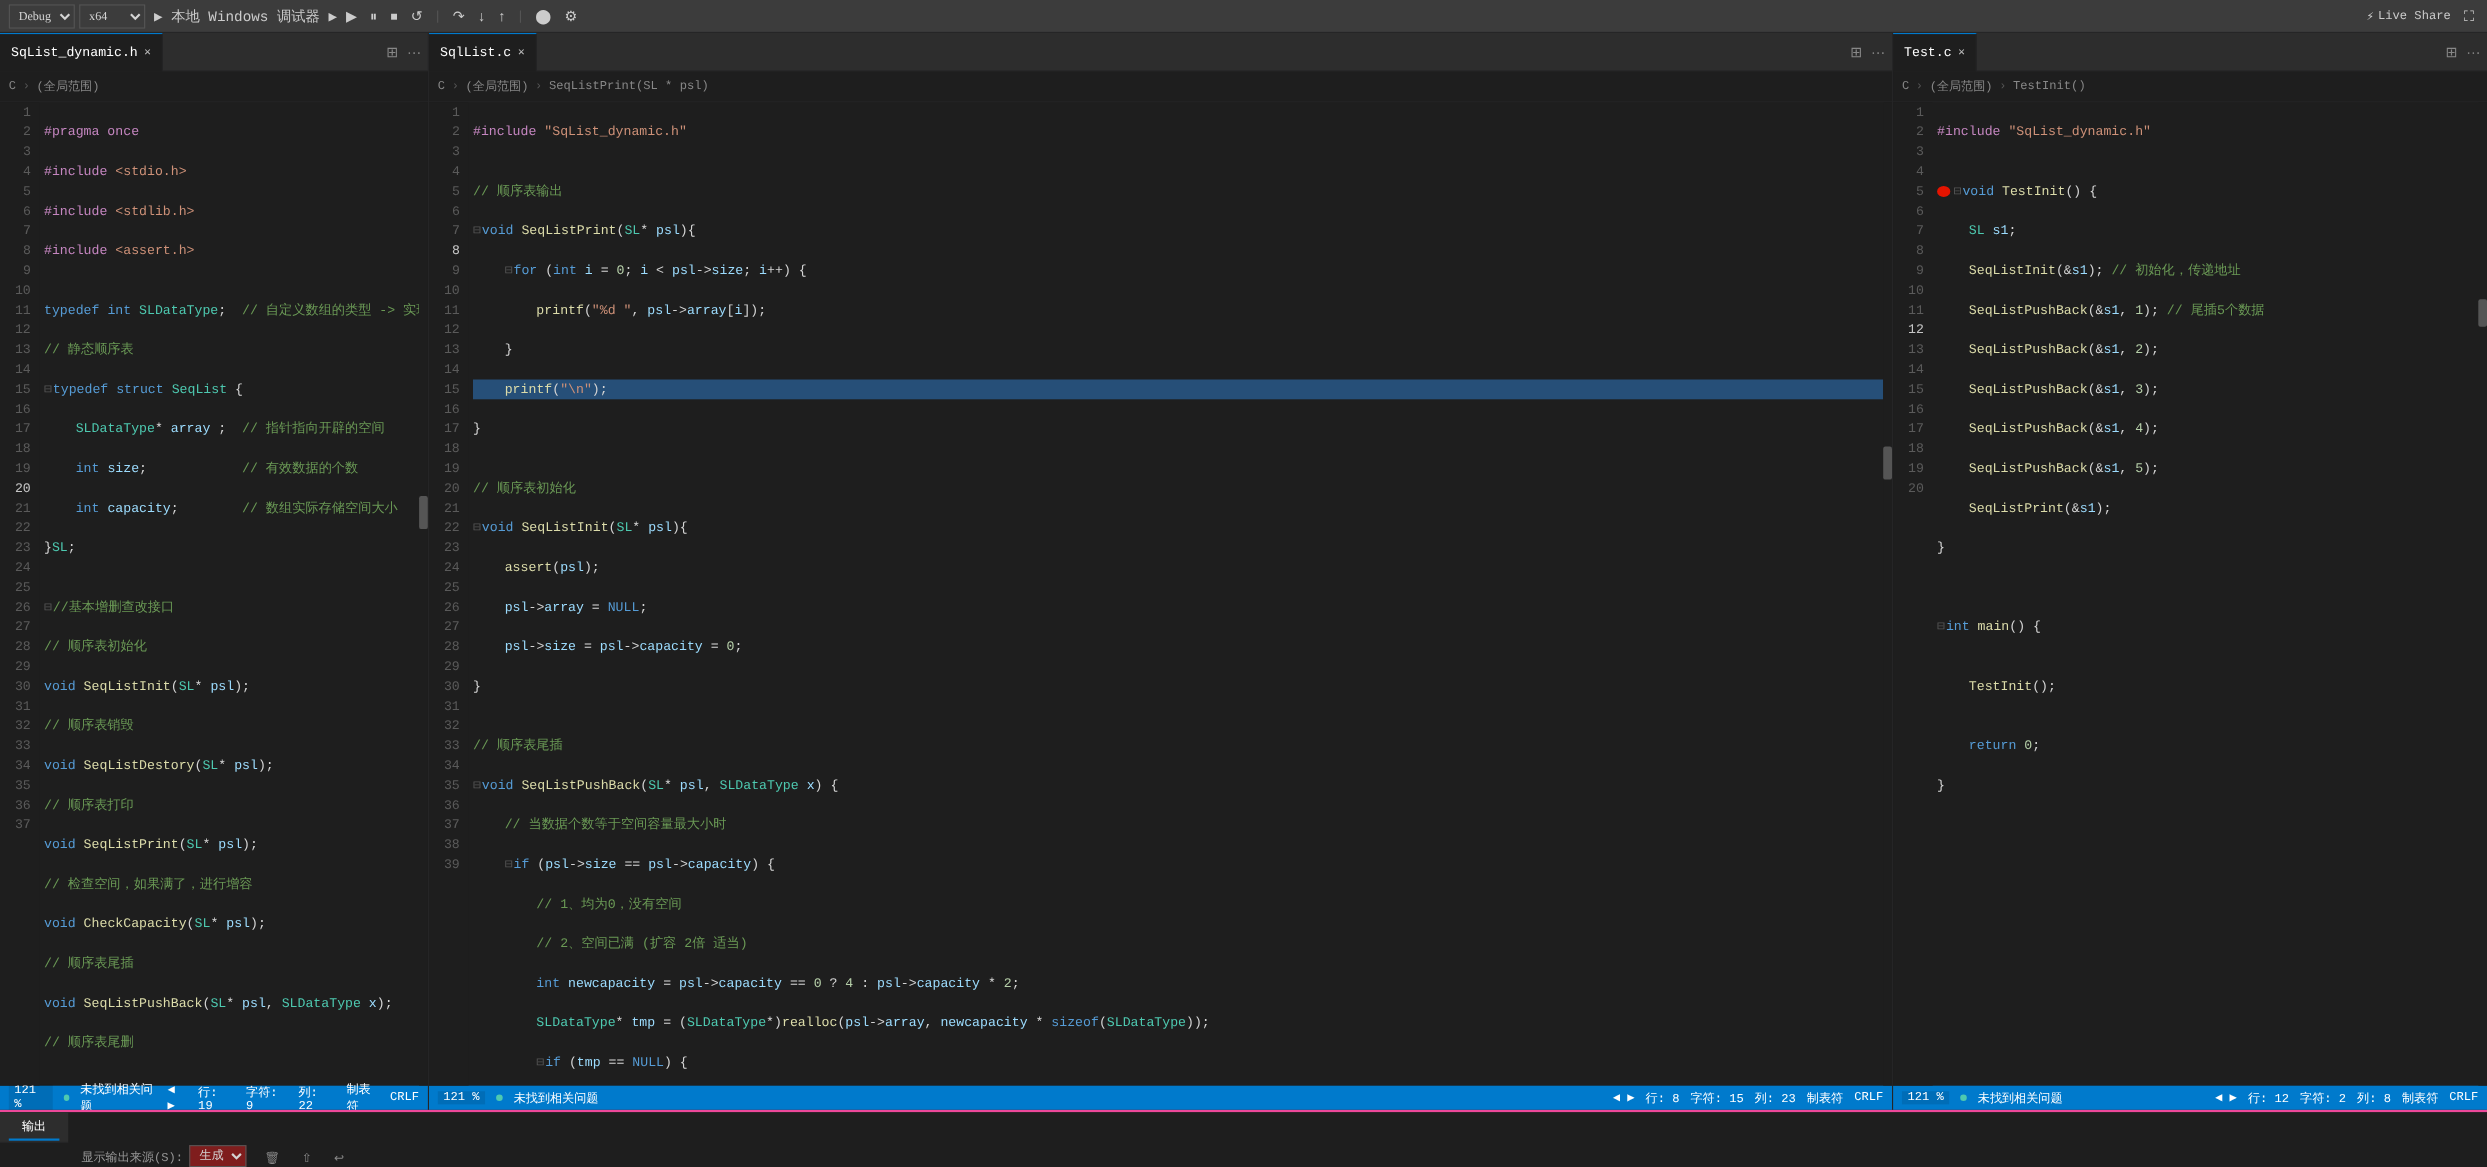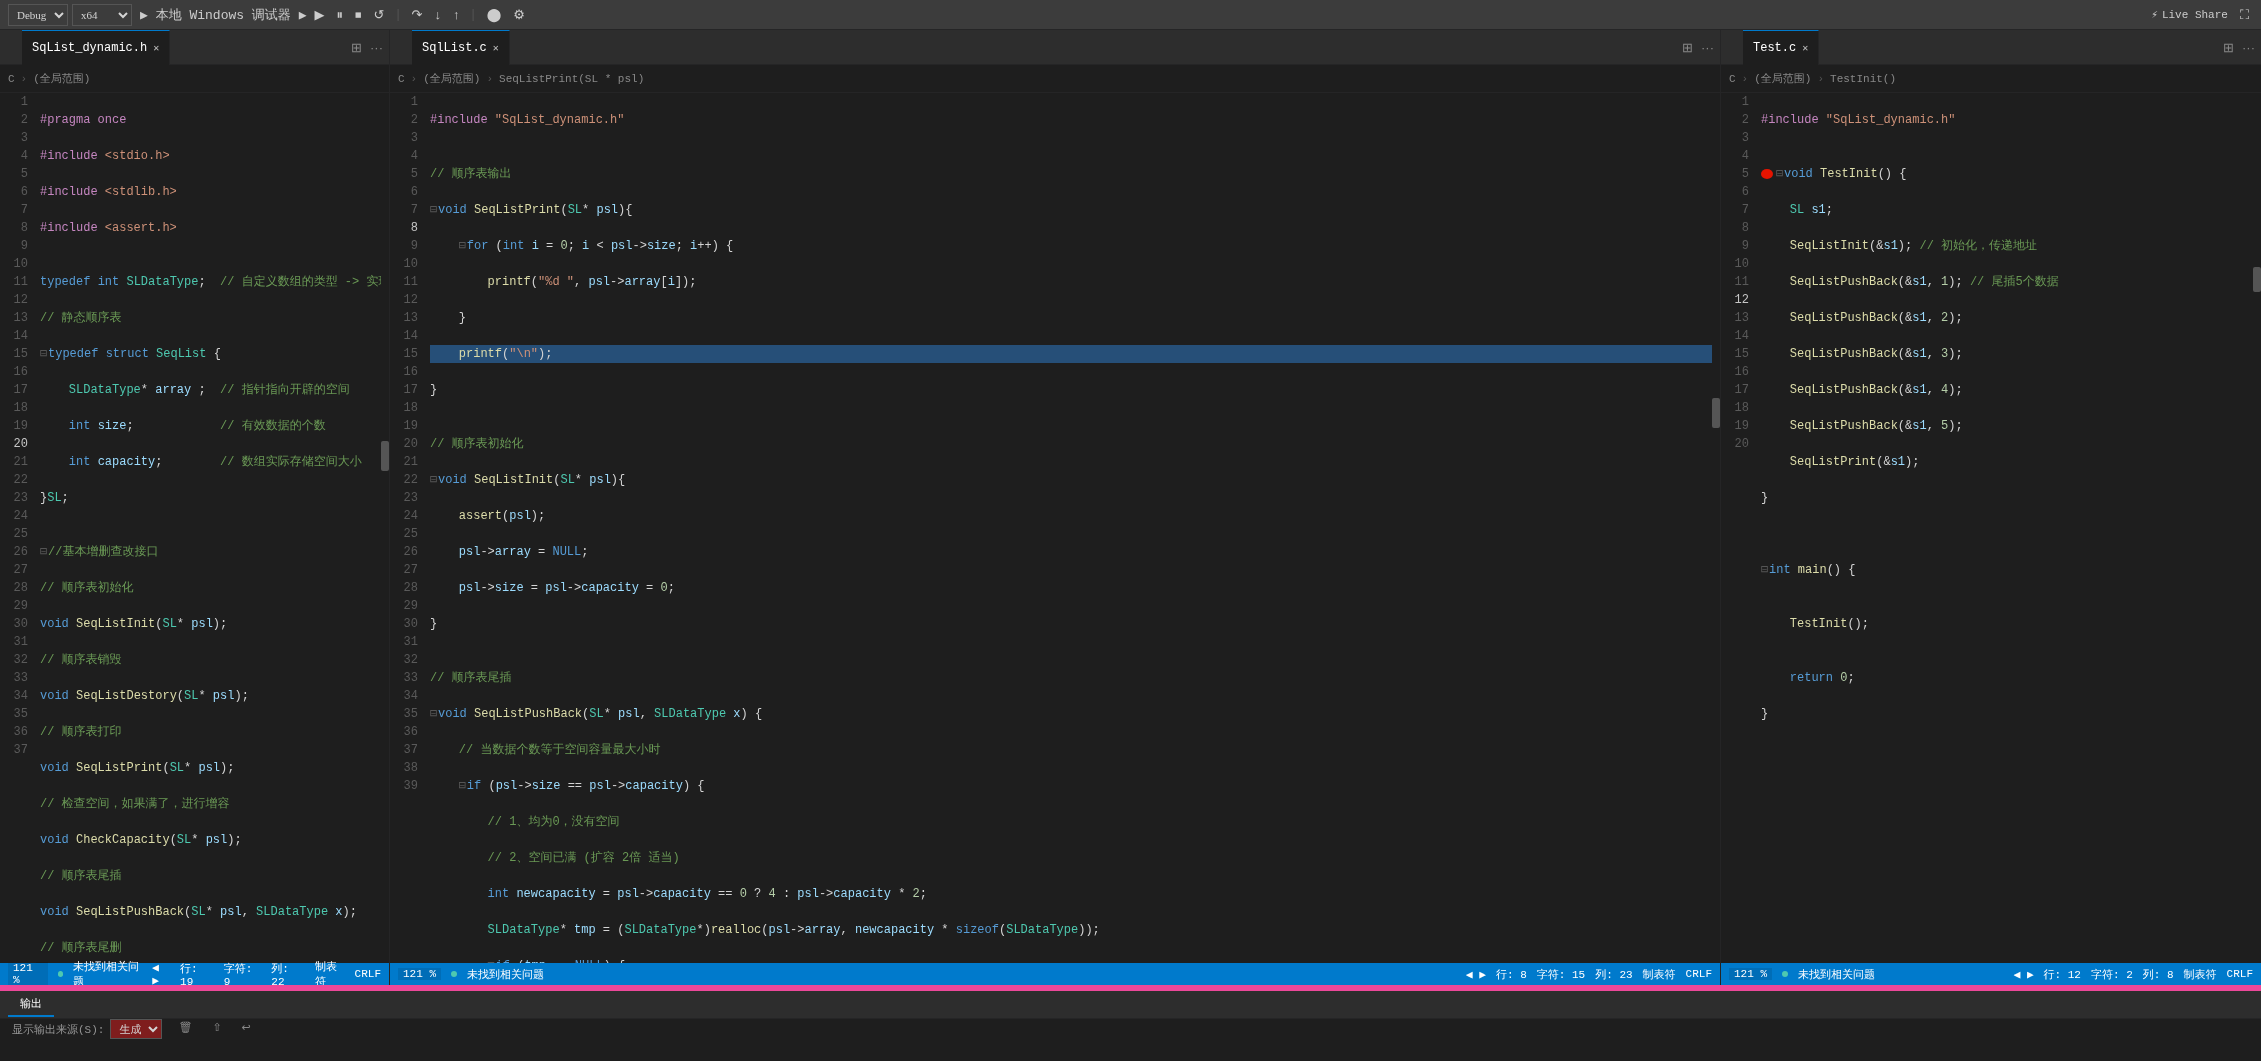--- a/index.html
+++ b/index.html
@@ -105,21 +105,20 @@
       cursor: pointer;
       font-size: 12px;
       border-right: 1px solid #252526;
       gap: 6px;
       position: relative;
     }
     .editor-tab.active {
       background: #1e1e1e;
       color: #ffffff;
       border-top: 1px solid #007acc;
-      margin-left: 22px;
     }
     .tab-close {
       font-size: 10px;
       opacity: 0.7;
     }
 
     
     .editor-breadcrumb {
       background: #1e1e1e;
       height: 28px;
@@ -190,24 +189,24 @@
     .scroll-thumb {
       position: absolute;
       width: 100%;
       background: #555;
       border-radius: 2px;
     }
 
     
     .bottom-panel {
       background: #1e1e1e;
-      height: 76px;
-      border-top: 6px solid #ec4899;
-      display: flex;
-      flex-direction: column;
+      height: 52px;
+      border-top: 2px solid #ec4899;
+      display: flex;
+      flex-direction: row;
       flex-shrink: 0;
     }
     .bottom-tabs {
       display: flex;
       align-items: center;
       height: 28px;
       background: #2d2d2d;
       padding: 0 8px;
       gap: 0;
       border-bottom: 1px solid #252526;
@@ -219,21 +218,21 @@
       color: #969696;
       border-bottom: 2px solid transparent;
     }
     .bottom-tab.active {
       color: #ffffff;
       border-bottom: 2px solid #007acc;
     }
     .bottom-content {
       flex: 1;
       display: flex;
-      align-items: flex-start;
+      align-items: flex-end;
       padding: 0 12px;
       font-size: 11px;
       color: #969696;
       gap: 12px;
     }
     .output-source {
       display: flex;
       align-items: center;
       gap: 6px;
     }

